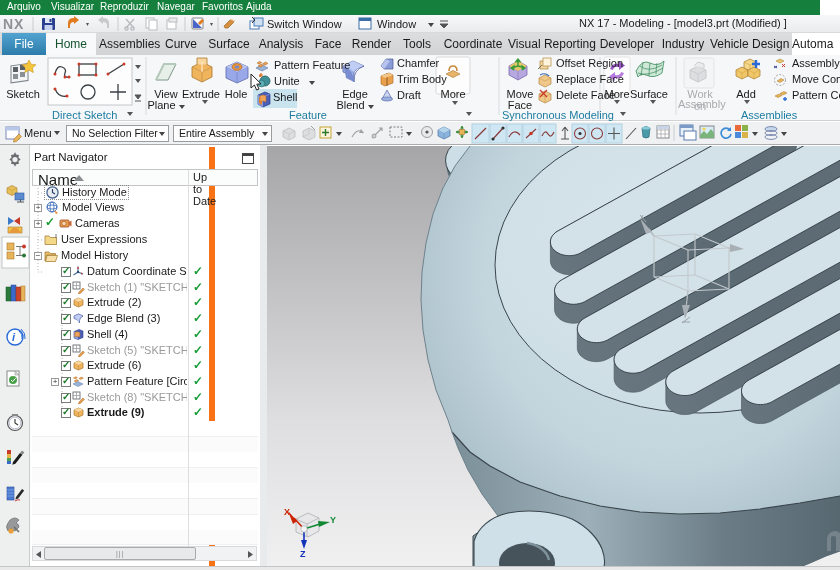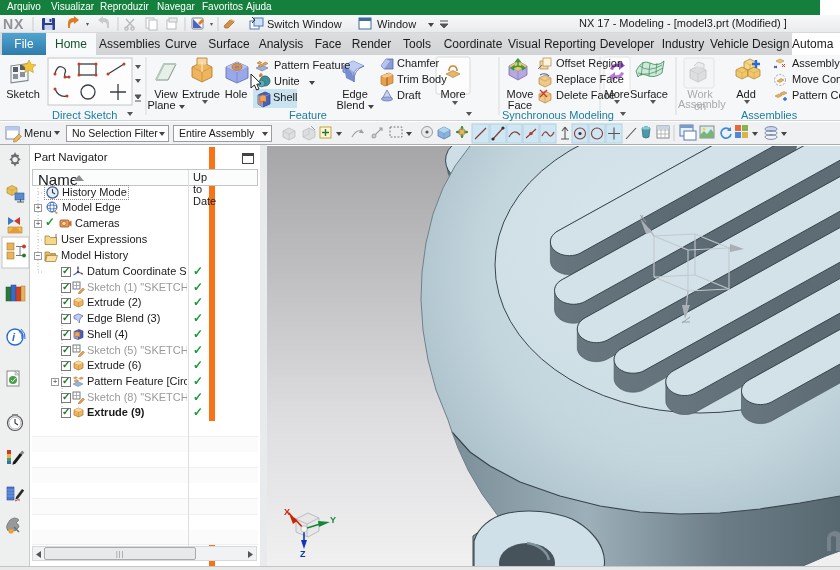--- a/index.html
+++ b/index.html
@@ -581,21 +581,21 @@
         <span class="t" style="left:32px">History Mode</span>
       </div>
 <div class="trow" style="top:53px">
         <span class="exp" style="left:4px">+</span>
         <span class="abs" style="left:16px;top:1px"><svg width="13" height="13" viewBox="0 0 13 13">
             <circle cx="6" cy="6" r="5" fill="none" stroke="#3a6ab8" stroke-width="1"></circle>
             <ellipse cx="6" cy="6" rx="5" ry="2" fill="none" stroke="#3a6ab8" stroke-width="0.8"></ellipse>
             <ellipse cx="6" cy="6" rx="2" ry="5" fill="none" stroke="#3a6ab8" stroke-width="0.8"></ellipse>
             <path d="M8,9 l4,3 -2,1 Z" fill="#e8832a"></path>
           </svg></span>
-        <span class="t" style="left:32px">Model Edge</span>
+        <span class="t" style="left:32px">Model Views</span>
       </div>
 <div class="trow" style="top:69px">
         <span class="exp" style="left:4px">+</span>
         <span class="abs" style="left:15px;top:-1px;color:#169c35;font-weight:bold;font-size:12px">✓</span>
         <span class="abs" style="left:29px;top:1px"><svg width="13" height="13" viewBox="0 0 13 13">
             <rect x="1" y="3" width="9" height="7" rx="1" fill="#e8a04a" stroke="#a04a2a" stroke-width="0.8"></rect>
             <circle cx="5" cy="6.5" r="2.2" fill="#f8d8a8" stroke="#a04a2a" stroke-width="0.6"></circle>
             <path d="M10,5 l2.5,-1.5 0,6 -2.5,-1.5 Z" fill="#c86a3a"></path>
           </svg></span>
         <span class="t" style="left:45px">Cameras</span>

